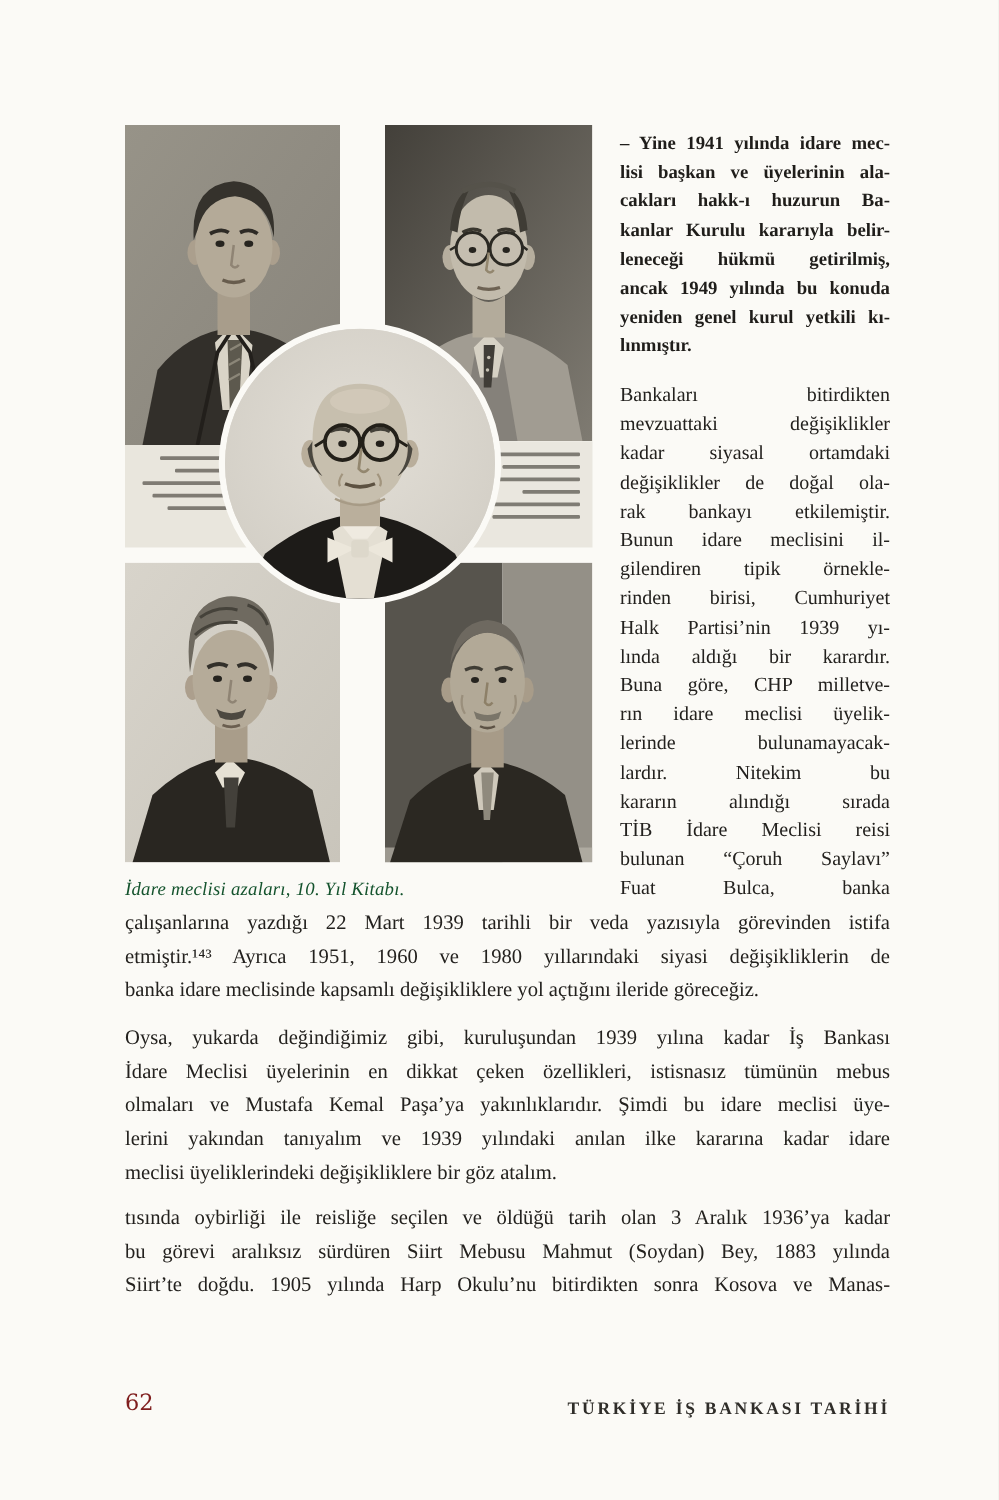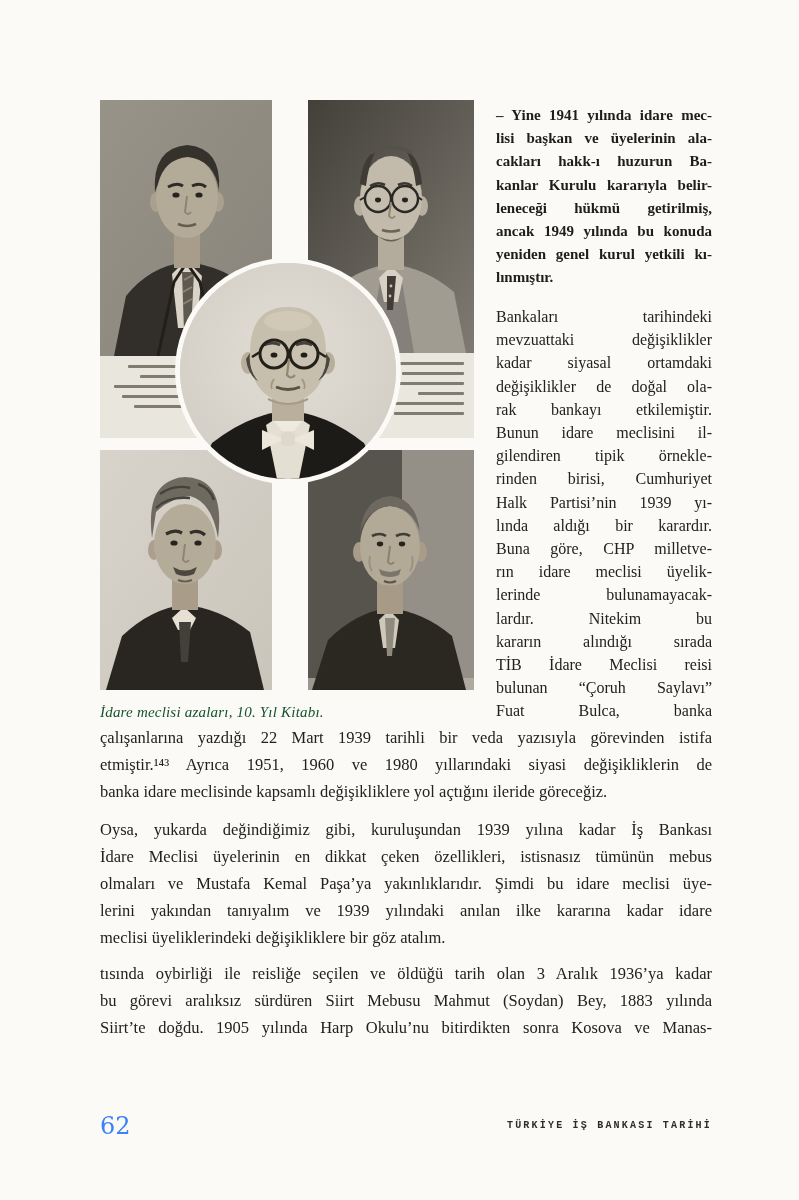--- a/index.html
+++ b/index.html
@@ -46,26 +46,26 @@
     position:absolute; left:496px; top:305px; width:216px;
     font-size:16px; line-height:23.2px;
   }
   .flow { position:absolute; left:100px; top:724px; width:612px; font-size:16.5px; line-height:27px; }
   .para.p2 { margin-top:11px; }
   .para.p3 { margin-top:9px; }
   .lead { font-weight:bold; }
 
   .footer-num {
     position:absolute; left:100px; top:1112px;
-    font-family:"DejaVu Serif", serif; font-size:24px; color:#3b82f6;
+    font-family:"DejaVu Serif", serif; font-size:18px; color:#7f1d1d;
   }
   .footer-title {
     position:absolute; right:87px; top:1120px;
-    font-family:Liberation Mono, monospace; font-weight:bold;
-    font-size:10px; letter-spacing:2.2px; color:#2f2d29;
+    font-family:Liberation Serif, serif; font-weight:bold;
+    font-size:14px; letter-spacing:2.2px; color:#2f2d29;
   }
 </style>
 </head>
 <body>
 
 <div class="page">
 
   <div class="collage">
 
     <div class="cell ph-tl">
@@ -241,21 +241,21 @@
       <div class="jline">lisi başkan ve üyelerinin ala-</div>
       <div class="jline">cakları hakk-ı huzurun Ba-</div>
       <div class="jline">kanlar Kurulu kararıyla belir-</div>
       <div class="jline">leneceği hükmü getirilmiş,</div>
       <div class="jline">ancak 1949 yılında bu konuda</div>
       <div class="jline">yeniden genel kurul yetkili kı-</div>
       <div class="jline last">lınmıştır.</div>
     </div>
 
   <div class="right-col">
-      <div class="jline">Bankaları tarihindeki</div>
+      <div class="jline">Bankaları bitirdikten</div>
       <div class="jline">mevzuattaki değişiklikler</div>
       <div class="jline">kadar siyasal ortamdaki</div>
       <div class="jline">değişiklikler de doğal ola-</div>
       <div class="jline">rak bankayı etkilemiştir.</div>
       <div class="jline">Bunun idare meclisini il-</div>
       <div class="jline">gilendiren tipik örnekle-</div>
       <div class="jline">rinden birisi, Cumhuriyet</div>
       <div class="jline">Halk Partisi’nin 1939 yı-</div>
       <div class="jline">lında aldığı bir karardır.</div>
       <div class="jline">Buna göre, CHP milletve-</div>

